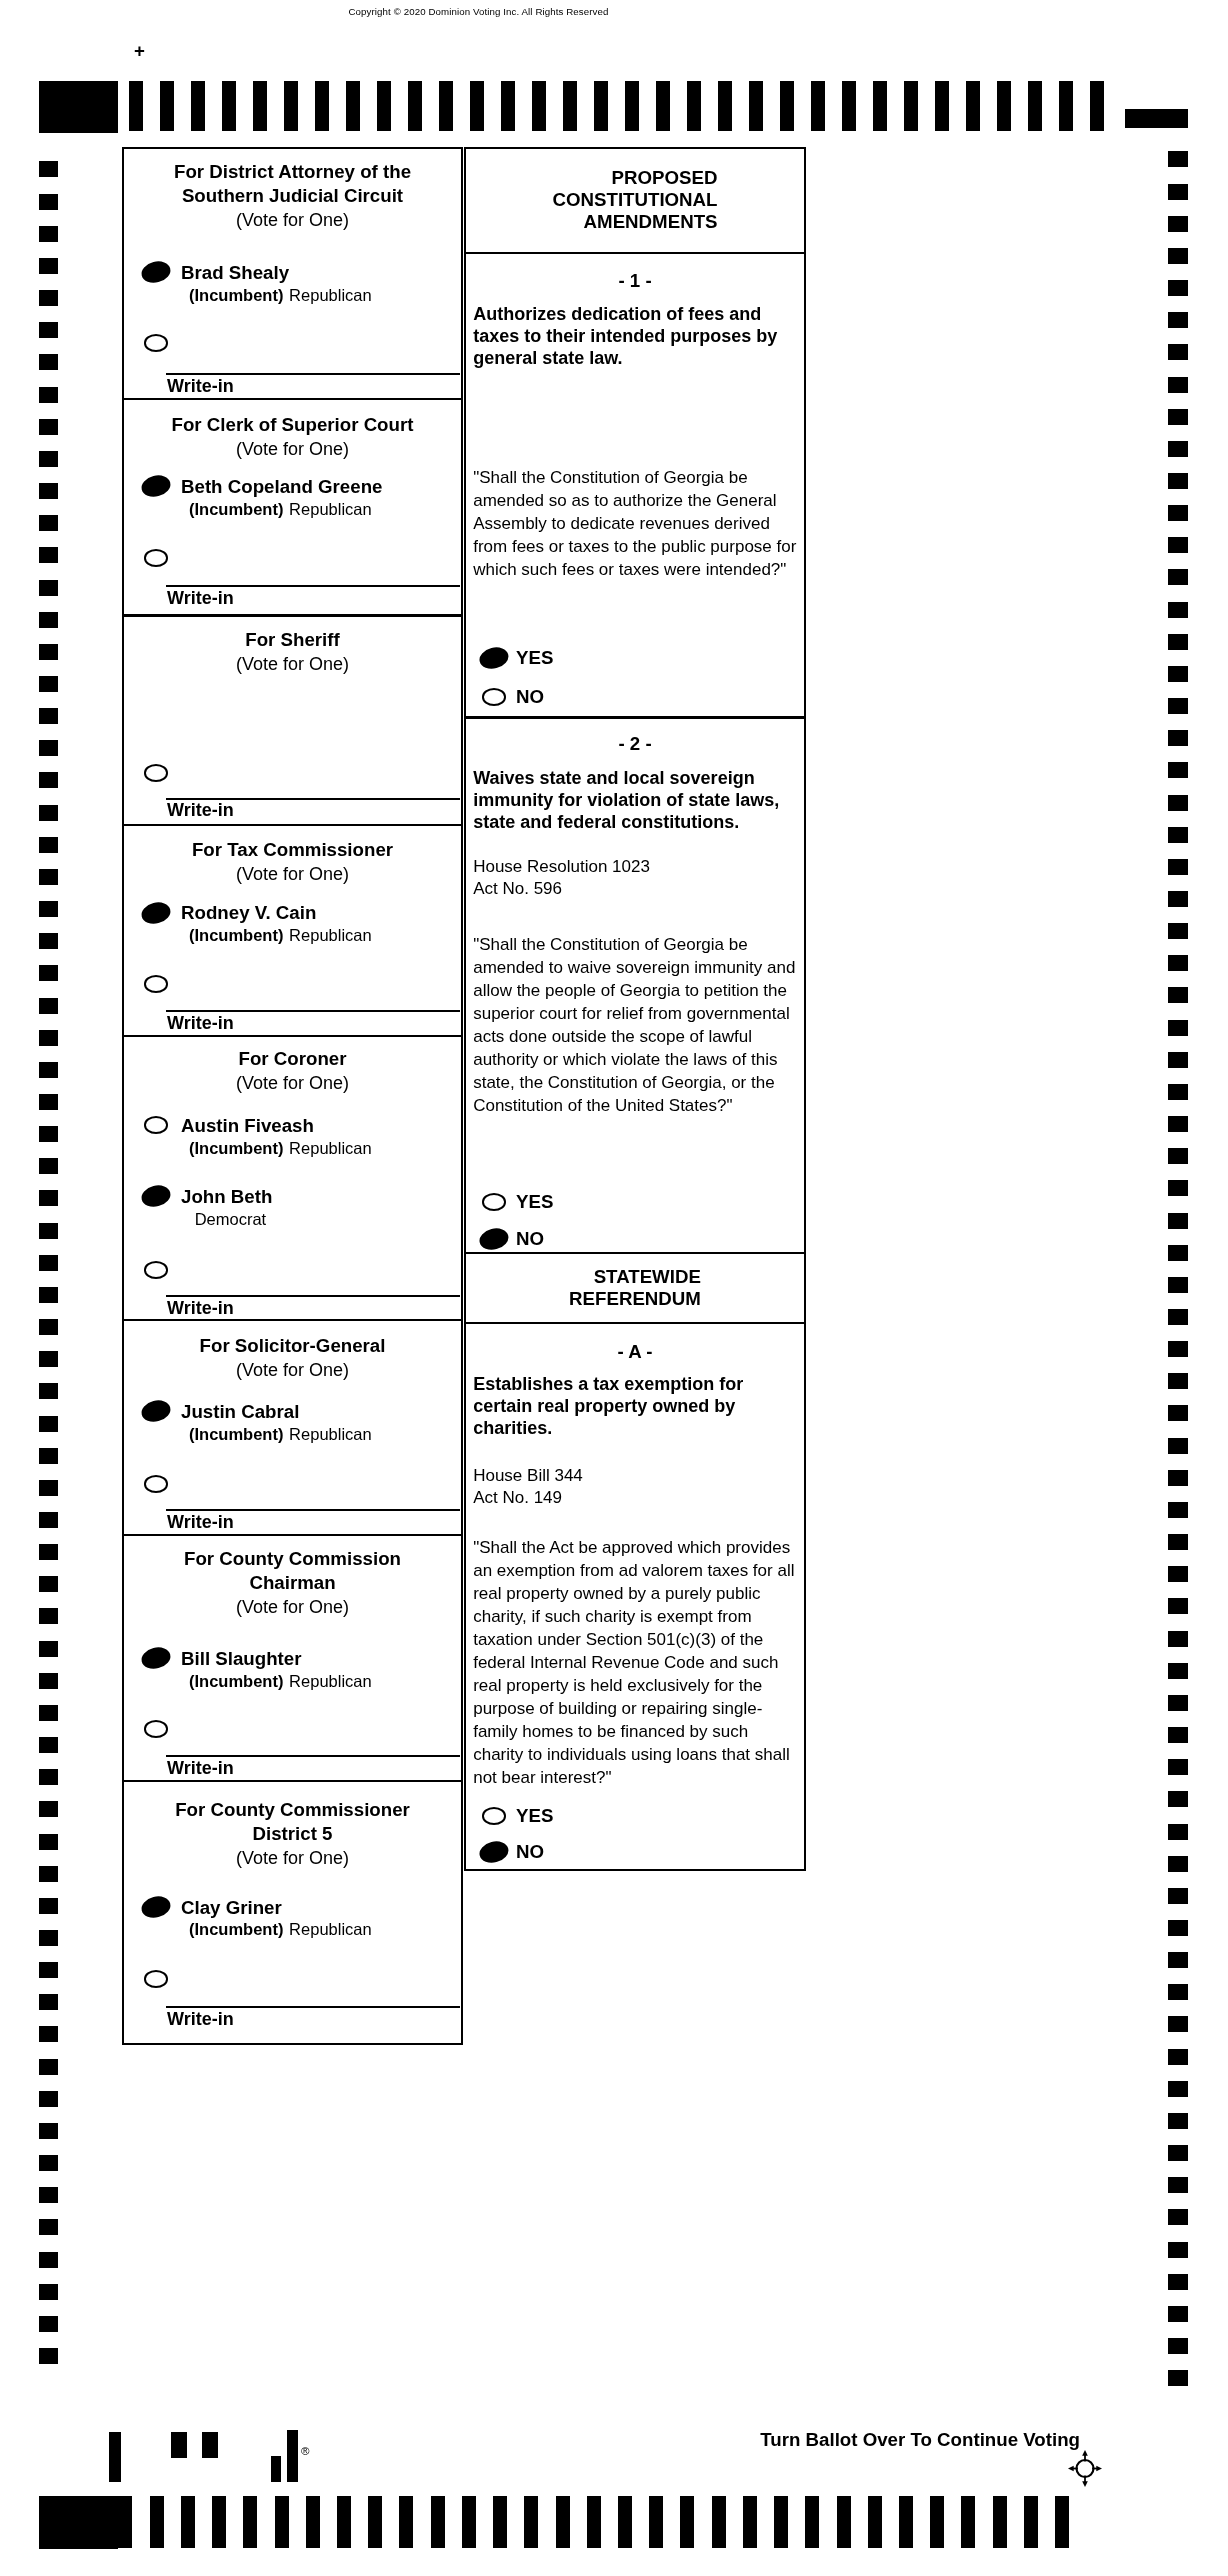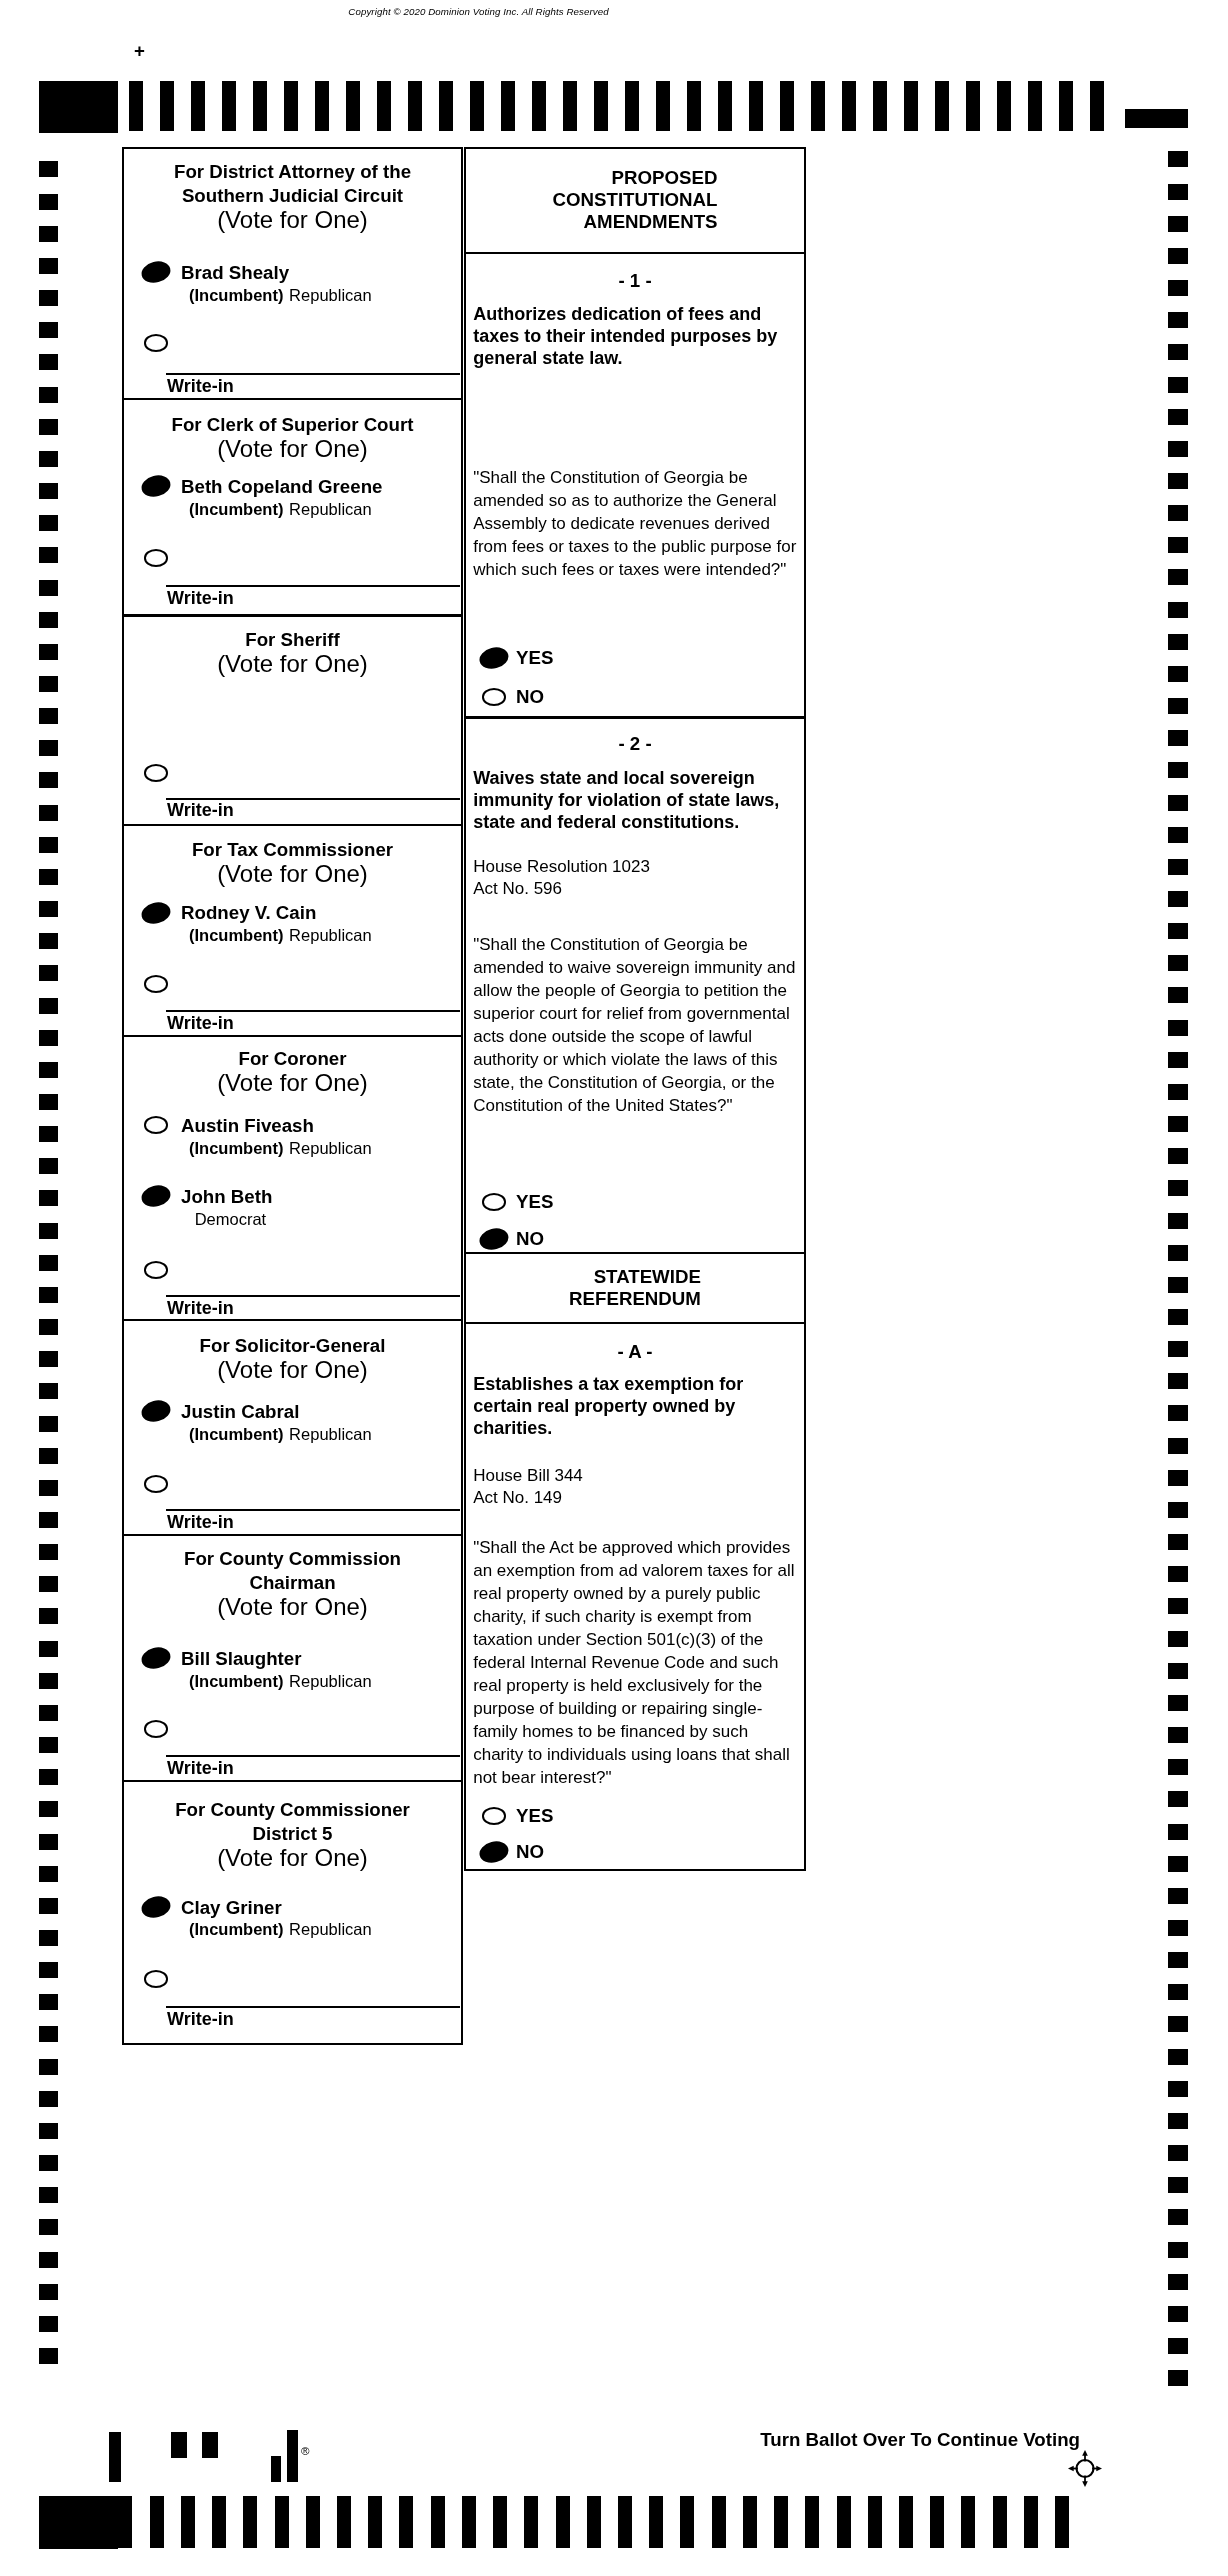--- a/index.html
+++ b/index.html
@@ -7,34 +7,34 @@
     position:relative;
     width:1228px;height:2576px;
     background:#fff;color:#000;
     font-family:"Liberation Sans", sans-serif;
     overflow:hidden;
   }
   .pre{white-space:pre-line;}
   .mark{position:absolute;background:#000;}
   .copyright{
     position:absolute;top:5.7px;left:299px;width:359px;
-    text-align:center;font-size:9.7px;letter-spacing:0.1px;font-style:italic;
+    text-align:center;font-size:9.7px;letter-spacing:0.1px;
   }
   .plus{position:absolute;left:134px;top:40px;font-size:18.7px;font-weight:bold;}
   
   .col{position:absolute;top:149px;}
   .col-left{left:122px;width:341px;}
   .col-right{left:464px;width:342px;}
   .box{
     position:relative;box-sizing:border-box;
     border:2.2px solid #000;margin-top:-2.2px;width:100%;
   }
   .c-head{position:absolute;left:0;right:0;text-align:center;}
   .c-title{font-weight:bold;font-size:18.7px;line-height:24px;}
-  .c-vote{font-size:24px;line-height:24px;}
+  .c-vote{font-size:18px;line-height:24px;}
   .cand{position:absolute;left:20px;right:4.3px;}
   .bubble{
     position:absolute;left:0;top:1.4px;width:24.4px;height:18px;
     border:2.2px solid #000;border-radius:50%;background:#fff;box-sizing:border-box;
   }
   .bubble.filled{background:#000;border-color:#000;transform:rotate(-14deg) scale(1.22,1.15);}
   .cand-name{margin-left:37px;font-weight:bold;font-size:18.7px;line-height:21.5px;}
   .cand-detail{margin-left:45px;font-size:16.5px;line-height:21px;margin-top:1.4px;}
   .d-bold{font-weight:bold;margin-right:5.7px;}
   .wbubble{position:absolute;left:20px;}

